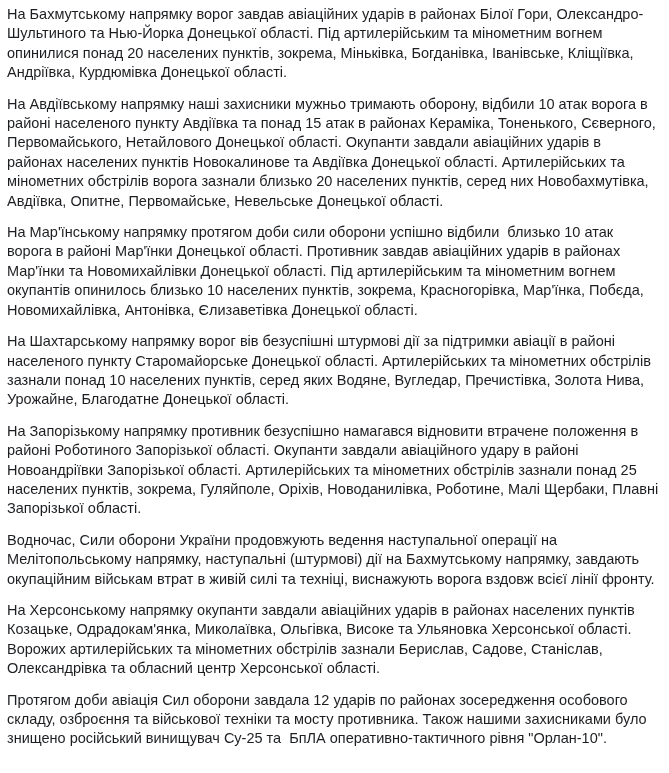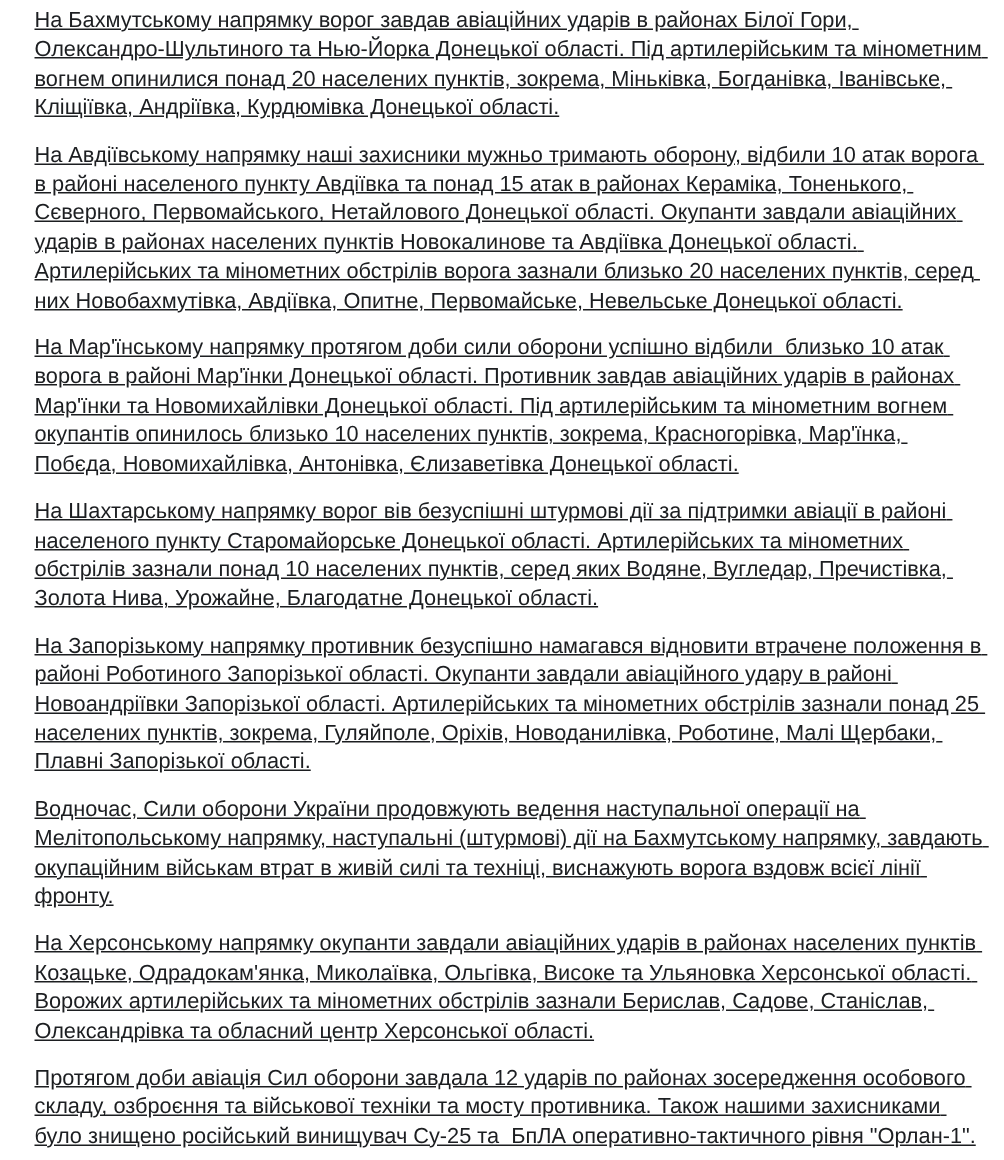--- a/index.html
+++ b/index.html
@@ -14,34 +14,33 @@
     color: #1c1e21;
     -webkit-font-smoothing: antialiased;
   }
   .report-page {
     box-sizing: border-box;
     width: 669px;
     padding: 5px 10px 0 7px;
     background: #ffffff;
   }
   .report-page p {
-    margin: 0 0 12px 16px;
+    margin: 0 0 12px 0;
     font-size: 14.5px;
     line-height: 19.4px;
     font-weight: 400;
     white-space: pre-wrap;
     word-break: normal;
-    text-decoration: underline;
   }
 </style>
 </head>
 <body>
 
 <div class="report-page">
   <p>На Бахмутському напрямку ворог завдав авіаційних ударів в районах Білої Гори, Олександро-Шультиного та Нью-Йорка Донецької області. Під артилерійським та мінометним вогнем опинилися понад 20 населених пунктів, зокрема, Міньківка, Богданівка, Іванівське, Кліщіївка, Андріївка, Курдюмівка Донецької області.</p>
   <p>На Авдіївському напрямку наші захисники мужньо тримають оборону, відбили 10 атак ворога в районі населеного пункту Авдіївка та понад 15 атак в районах Кераміка, Тоненького, Сєверного, Первомайського, Нетайлового Донецької області. Окупанти завдали авіаційних ударів в районах населених пунктів Новокалинове та Авдіївка Донецької області. Артилерійських та мінометних обстрілів ворога зазнали близько 20 населених пунктів, серед них Новобахмутівка, Авдіївка, Опитне, Первомайське, Невельське Донецької області.</p>
   <p>На Мар'їнському напрямку протягом доби сили оборони успішно відбили  близько 10 атак ворога в районі Мар'їнки Донецької області. Противник завдав авіаційних ударів в районах Мар'їнки та Новомихайлівки Донецької області. Під артилерійським та мінометним вогнем окупантів опинилось близько 10 населених пунктів, зокрема, Красногорівка, Мар'їнка, Побєда, Новомихайлівка, Антонівка, Єлизаветівка Донецької області.</p>
   <p>На Шахтарському напрямку ворог вів безуспішні штурмові дії за підтримки авіації в районі населеного пункту Старомайорське Донецької області. Артилерійських та мінометних обстрілів зазнали понад 10 населених пунктів, серед яких Водяне, Вугледар, Пречистівка, Золота Нива, Урожайне, Благодатне Донецької області.</p>
   <p>На Запорізькому напрямку противник безуспішно намагався відновити втрачене положення в районі Роботиного Запорізької області. Окупанти завдали авіаційного удару в районі Новоандріївки Запорізької області. Артилерійських та мінометних обстрілів зазнали понад 25 населених пунктів, зокрема, Гуляйполе, Оріхів, Новоданилівка, Роботине, Малі Щербаки, Плавні Запорізької області.</p>
   <p>Водночас, Сили оборони України продовжують ведення наступальної операції на Мелітопольському напрямку, наступальні (штурмові) дії на Бахмутському напрямку, завдають окупаційним військам втрат в живій силі та техніці, виснажують ворога вздовж всієї лінії фронту.</p>
   <p>На Херсонському напрямку окупанти завдали авіаційних ударів в районах населених пунктів Козацьке, Одрадокам'янка, Миколаївка, Ольгівка, Високе та Ульяновка Херсонської області. Ворожих артилерійських та мінометних обстрілів зазнали Берислав, Садове, Станіслав, Олександрівка та обласний центр Херсонської області.</p>
-  <p>Протягом доби авіація Сил оборони завдала 12 ударів по районах зосередження особового складу, озброєння та військової техніки та мосту противника. Також нашими захисниками було знищено російський винищувач Су-25 та  БпЛА оперативно-тактичного рівня "Орлан-1".</p>
+  <p>Протягом доби авіація Сил оборони завдала 12 ударів по районах зосередження особового складу, озброєння та військової техніки та мосту противника. Також нашими захисниками було знищено російський винищувач Су-25 та  БпЛА оперативно-тактичного рівня "Орлан-10".</p>
 </div>
 
 </body></html>

